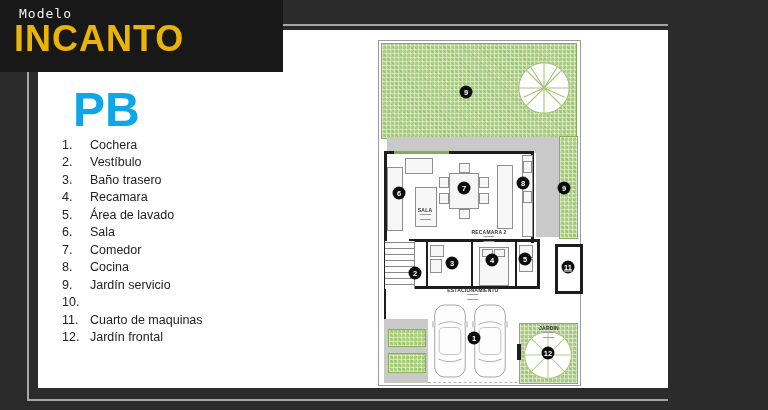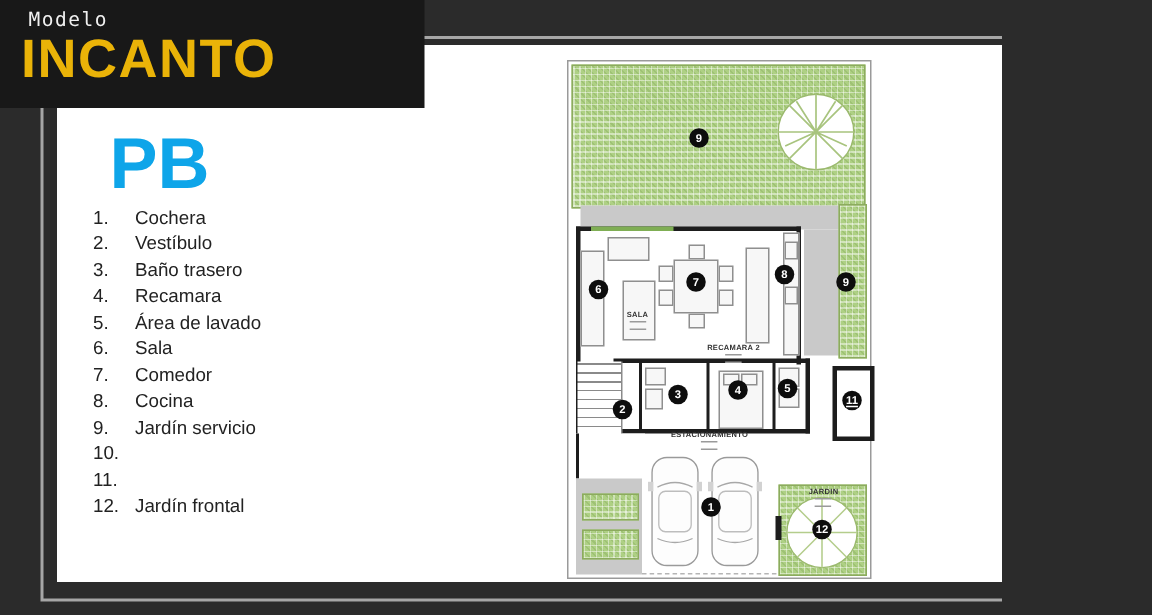--- a/index.html
+++ b/index.html
@@ -100,20 +100,21 @@
       </div>
       <div class="legend-row">
         <span class="num">9.</span>
         <span class="lab">Jardín servicio</span>
       </div>
       <div class="legend-row">
         <span class="num">10.</span>
       </div>
       <div class="legend-row">
         <span class="num">11.</span>
+        <span class="lab">Cuarto de maquinas</span>
       </div>
       <div class="legend-row">
         <span class="num">12.</span>
         <span class="lab">Jardín frontal</span>
       </div>
     </div>
 
   <div class="plan">
 
     <div class="abs hatch" style="left:2px;top:2px;width:194px;height:94px;"></div>

